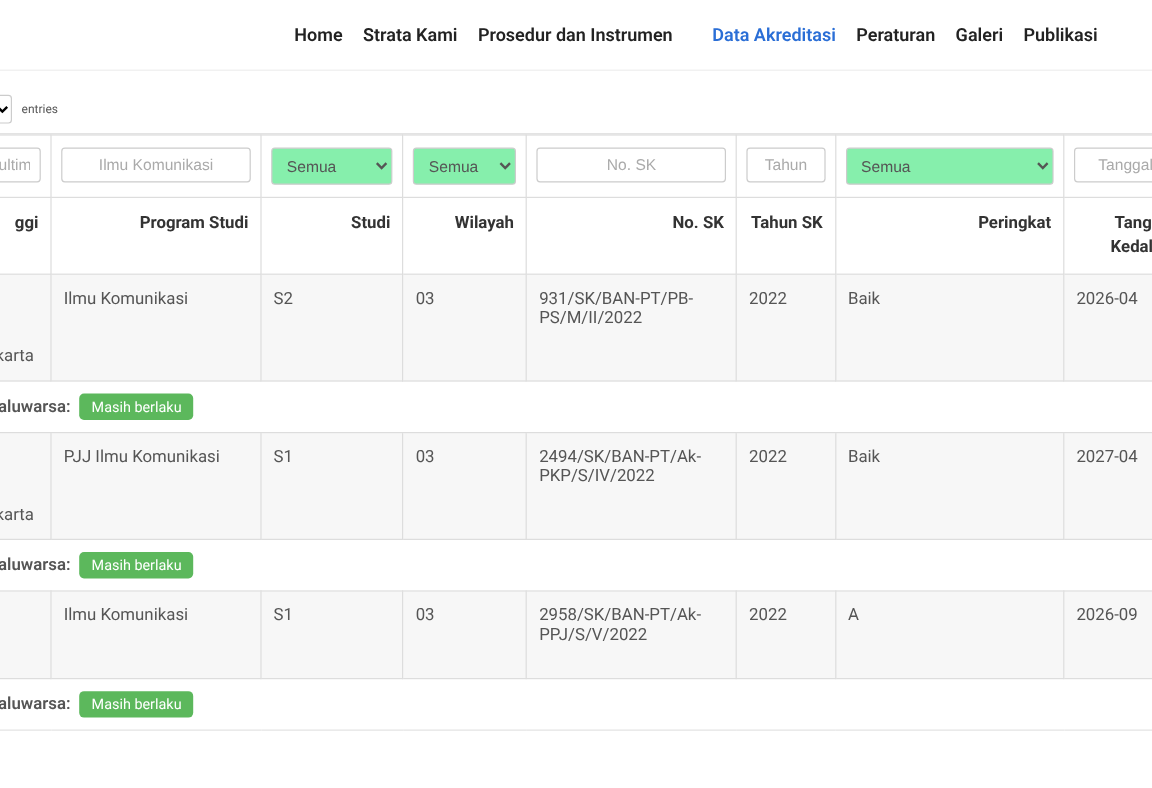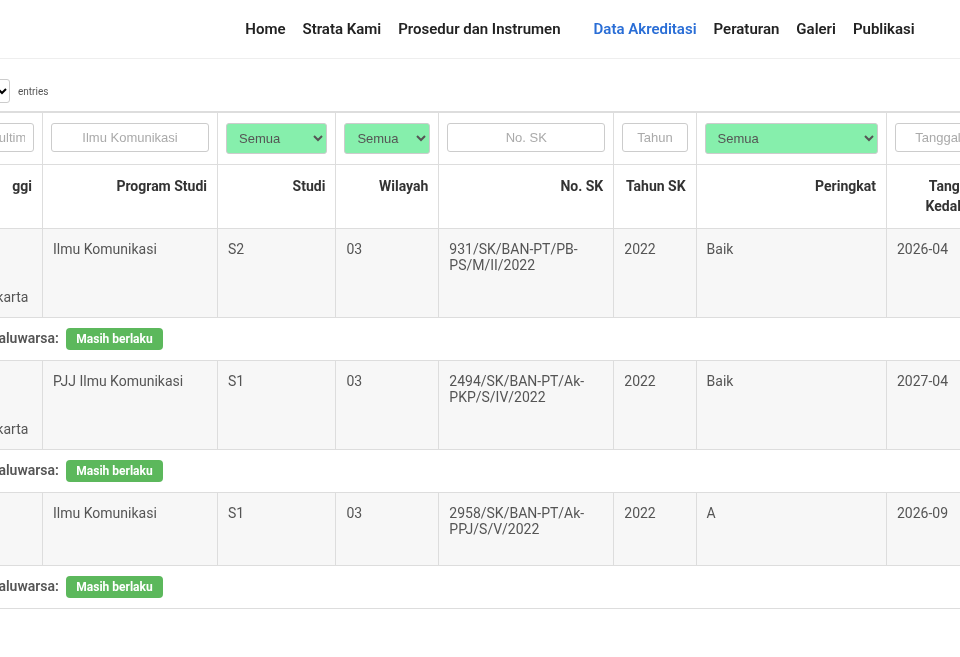--- a/index.html
+++ b/index.html
@@ -102,21 +102,21 @@
       color: #555;
       font-weight: 600;
     }
     .badge {
       display: inline-block;
       padding: 4px 10px;
       border-radius: 4px;
       background: #5cb85c;
       color: #fff;
       font-size: 12px;
-      font-weight: 700;
+      font-weight: 400;
       margin-left: 4px;
     }
     .col-pt { width: 70px; }
     .col-program { width: 170px; }
     .col-strata { width: 115px; }
     .col-wilayah { width: 100px; }
     .col-nosk { width: 170px; }
     .col-tahun { width: 80px; }
     .col-peringkat { width: 185px; }
     .col-tanggal { width: 100px; }

